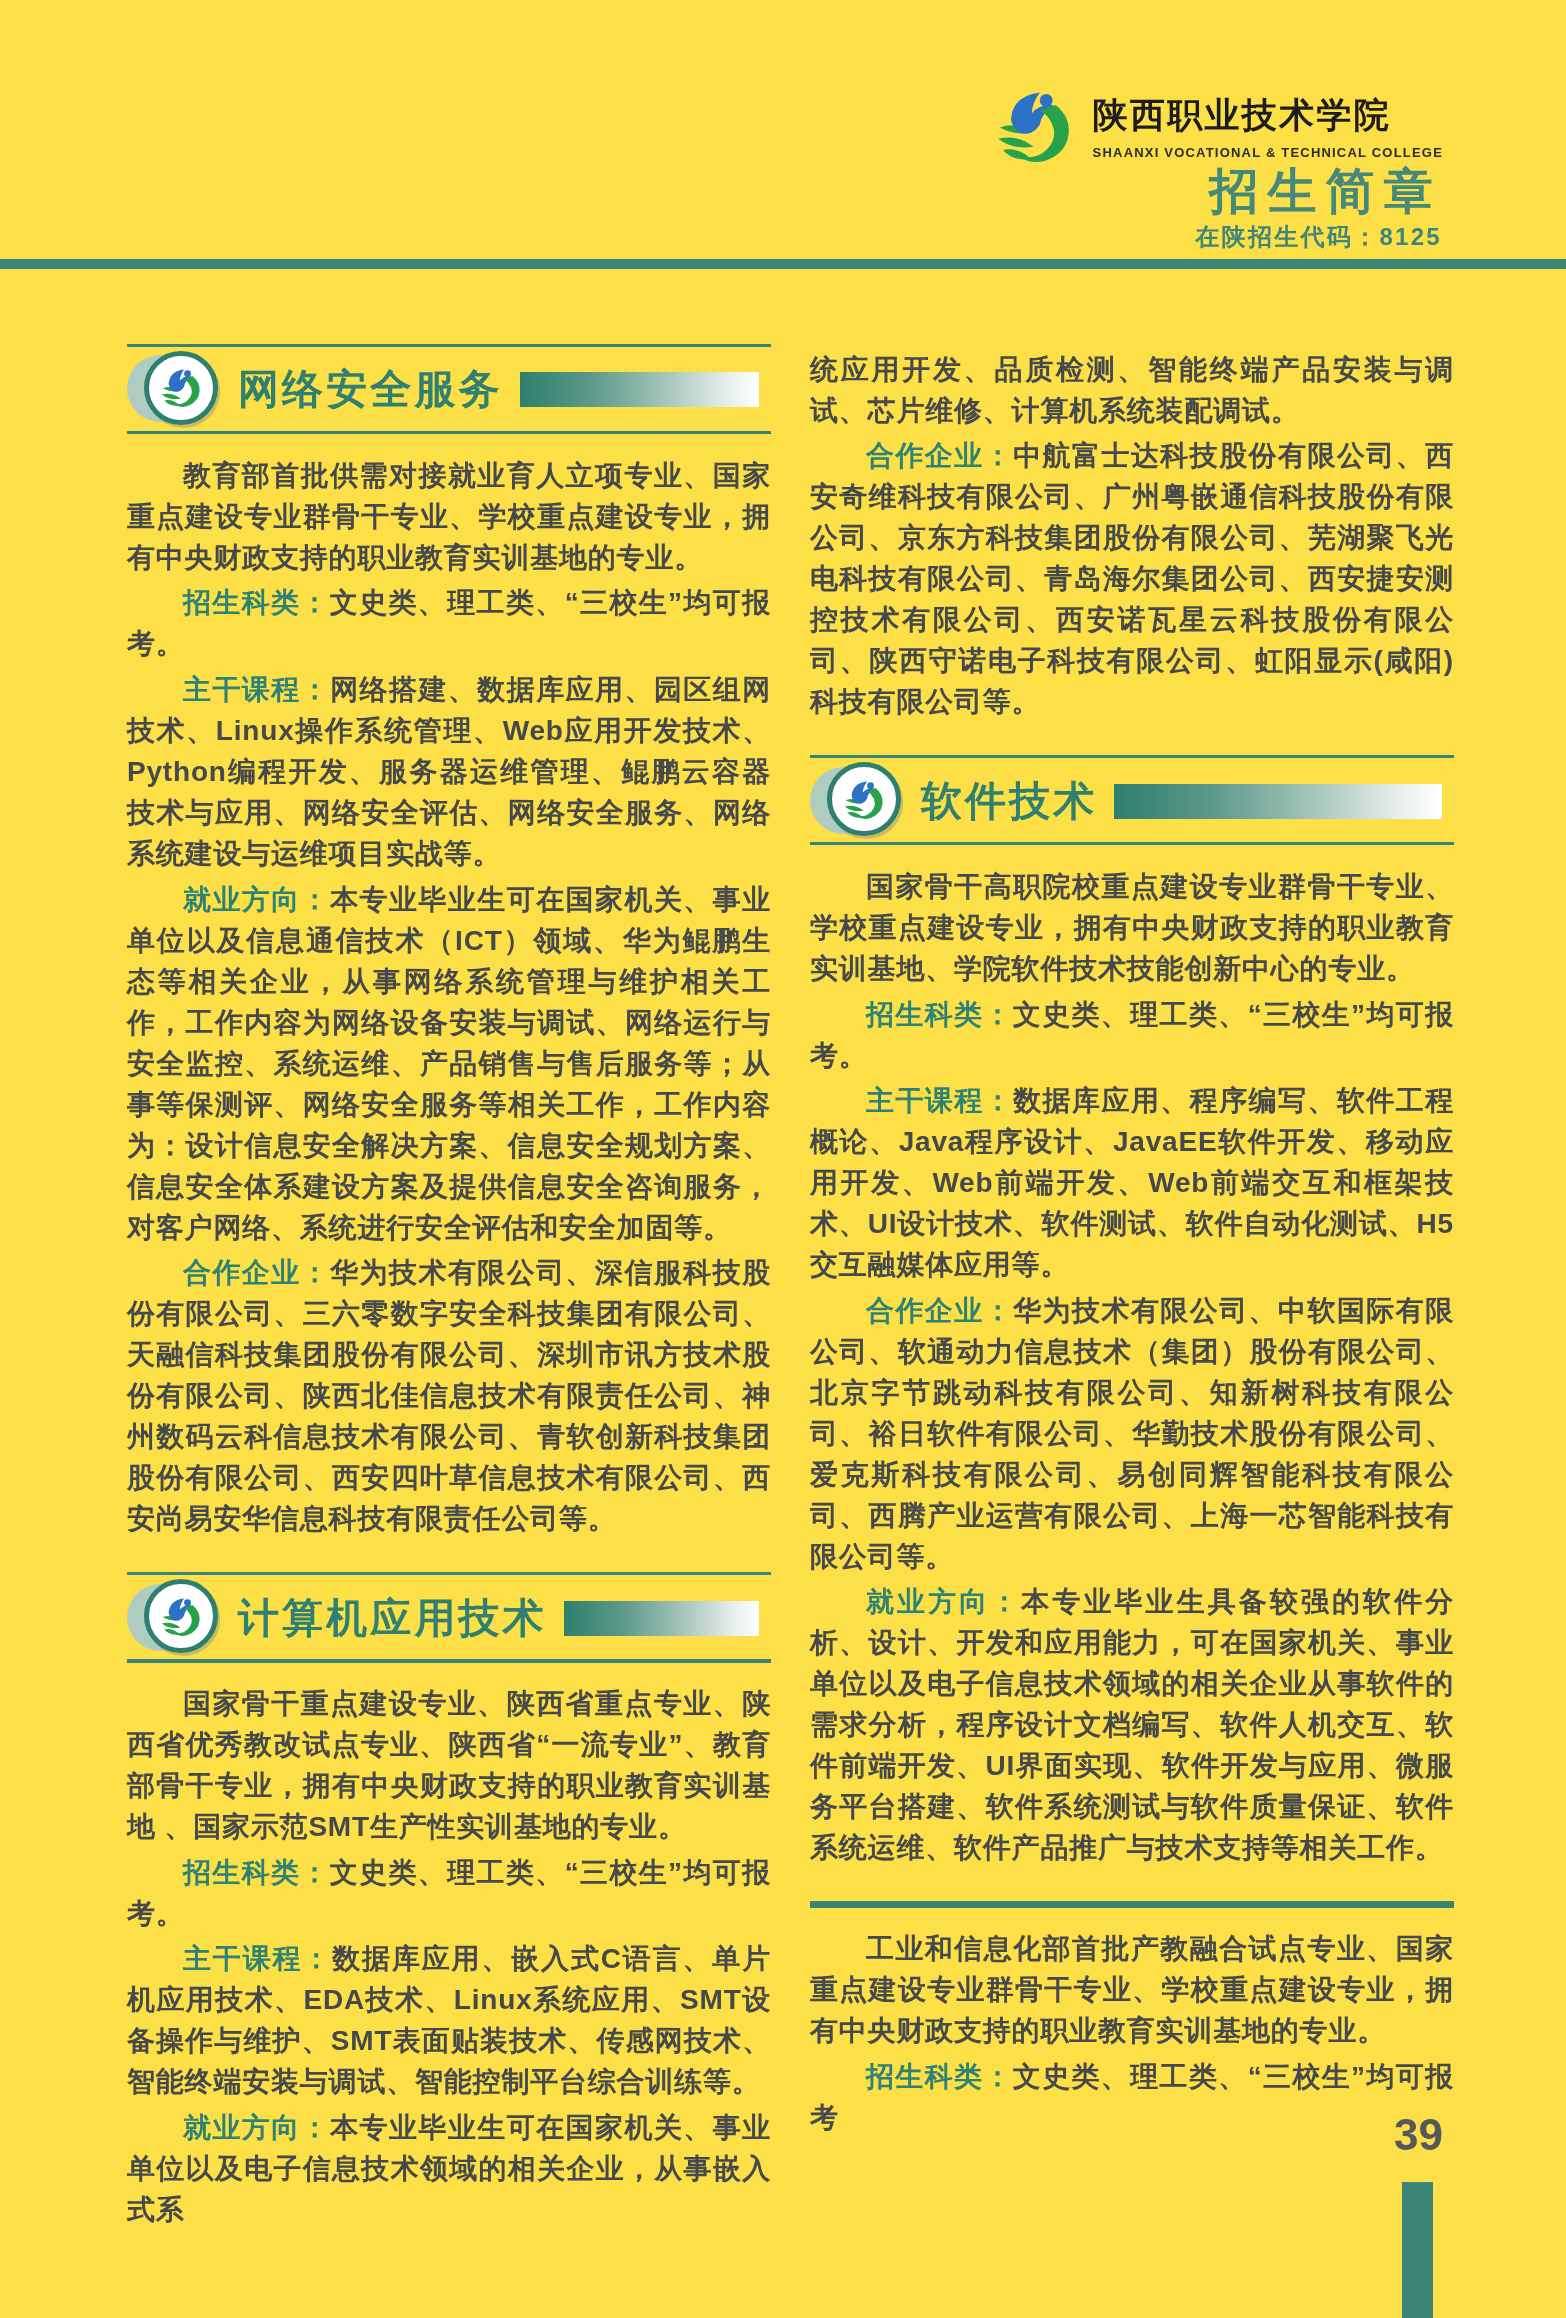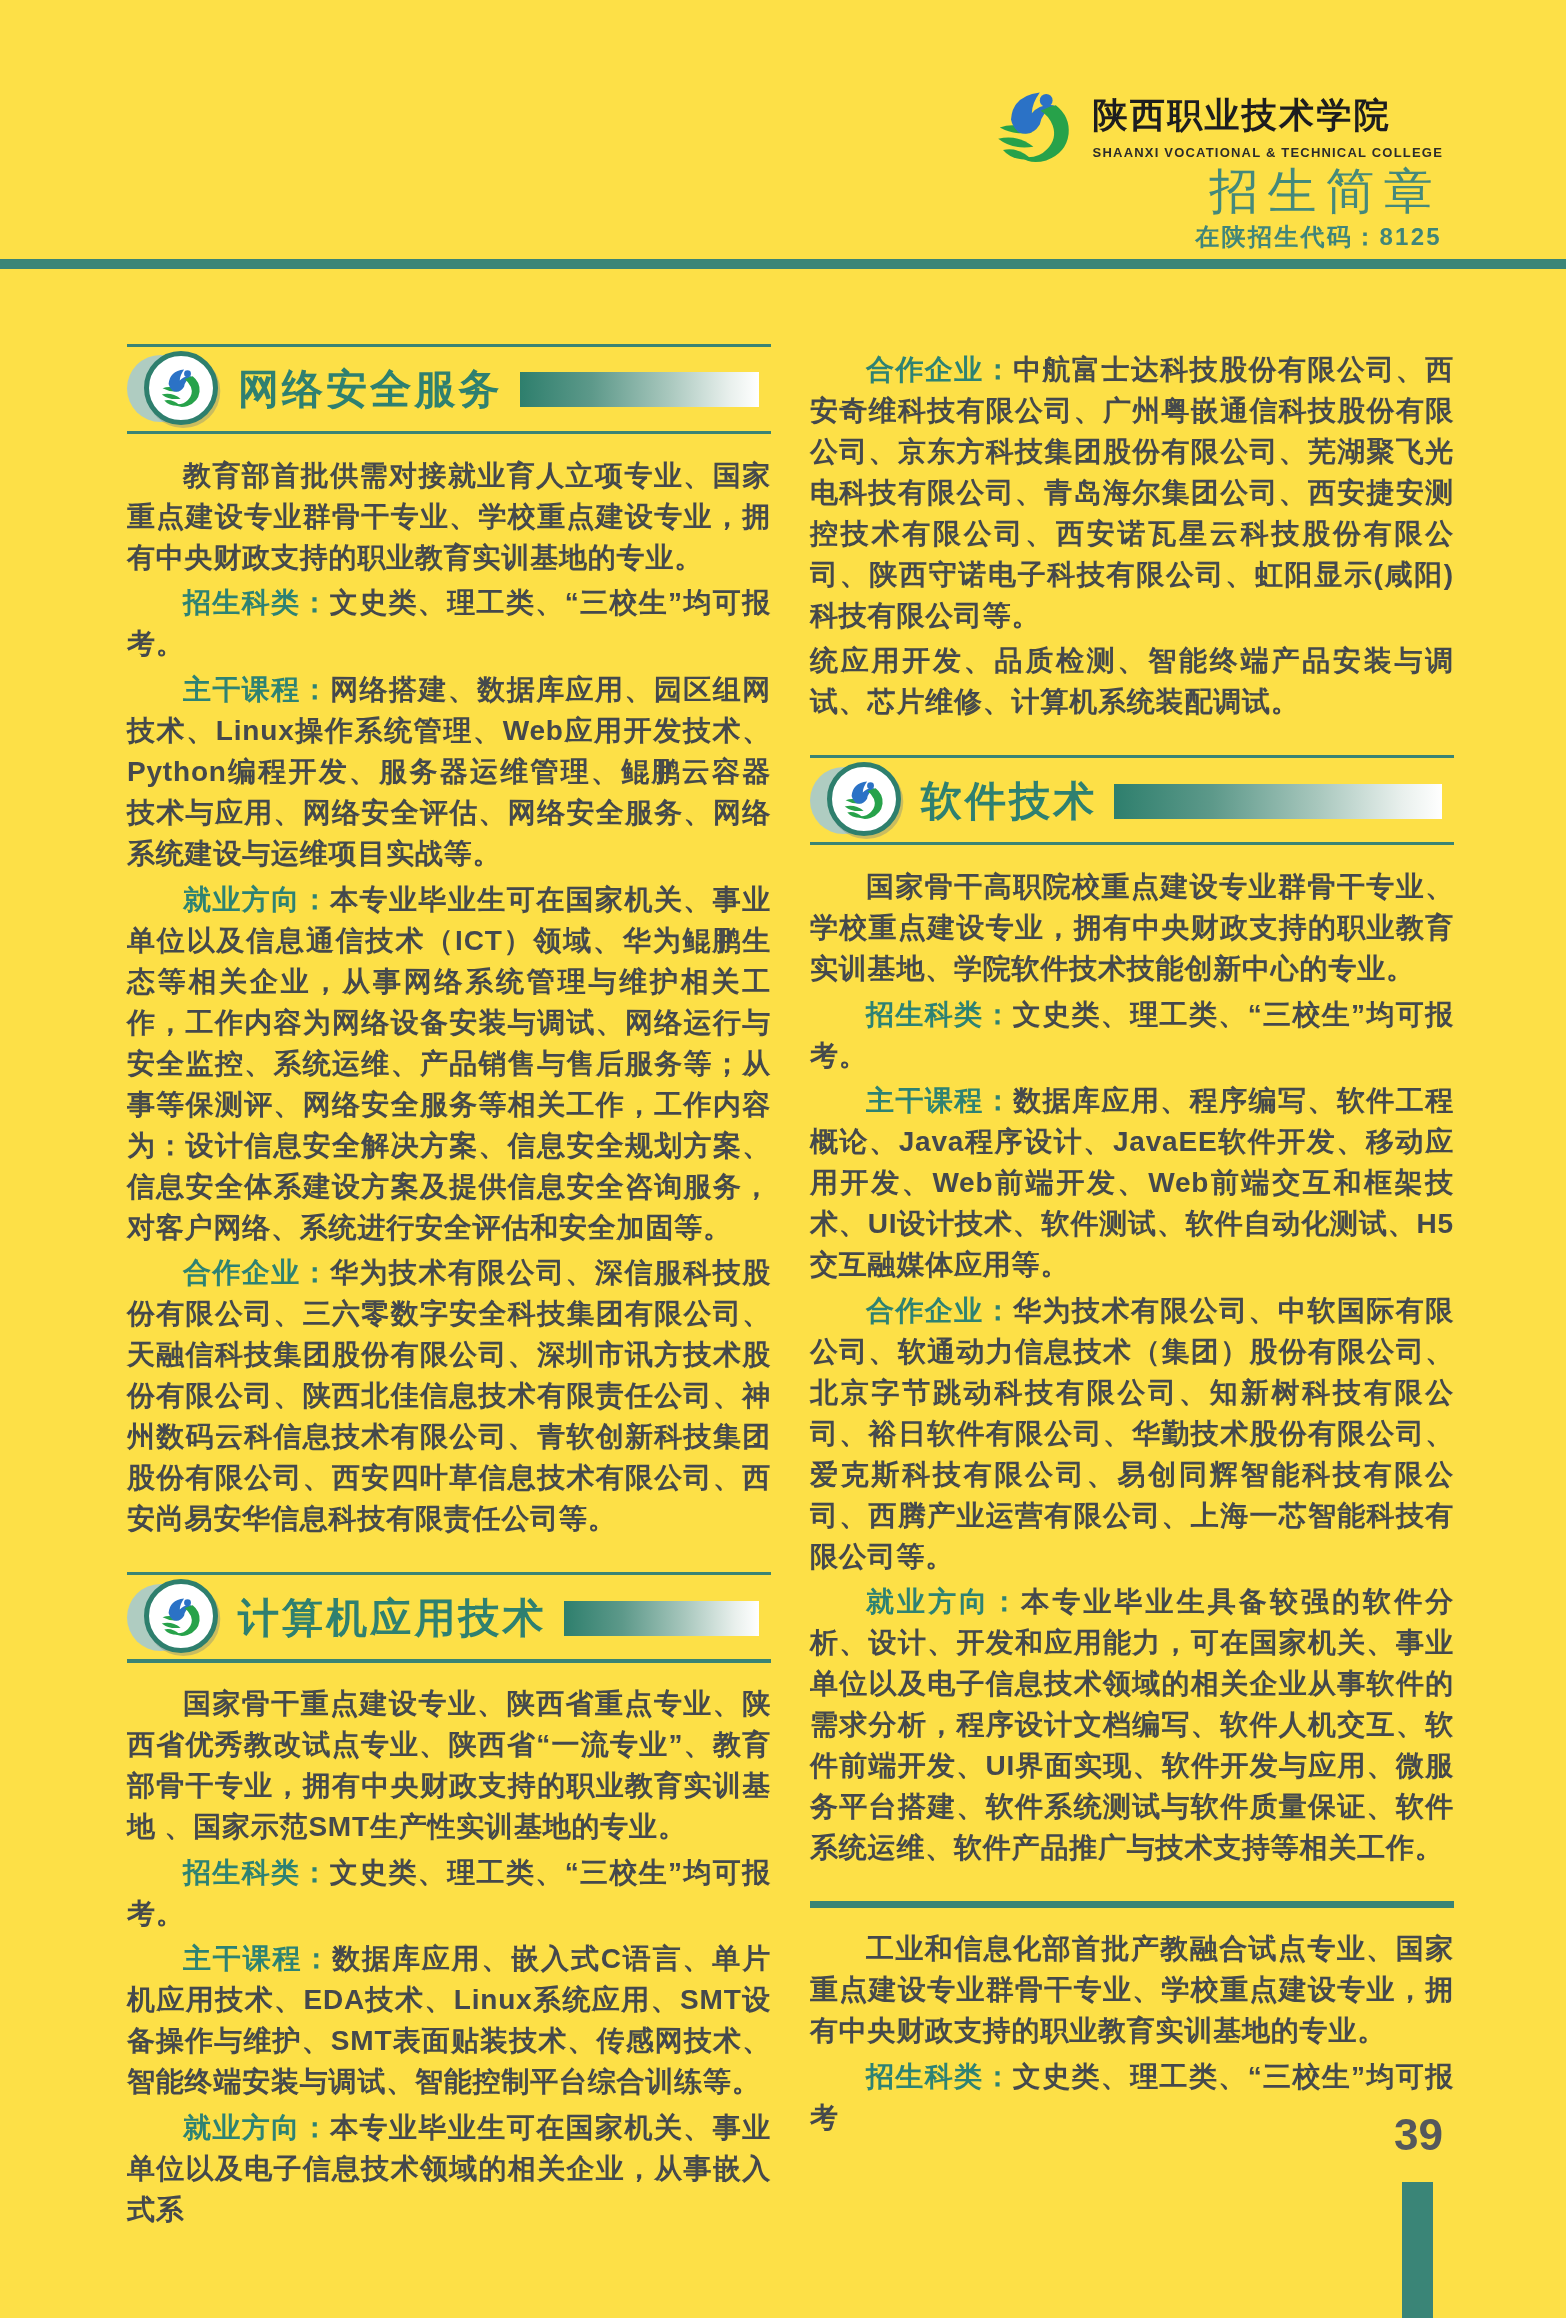--- a/index.html
+++ b/index.html
@@ -4,21 +4,21 @@
 <style>
   html,body{margin:0;padding:0;background:#e8e8e8;}
   .page{position:relative;width:1566px;height:2319px;background:#fde047;overflow:hidden;
         font-family:"Liberation Sans","DejaVu Sans",sans-serif;}
   
   .brand{position:absolute;top:86px;right:123px;display:flex;align-items:center;gap:12.3px;}
   .brand-logo{width:90px;height:80px;flex:0 0 auto;}
   .brand-text{display:flex;flex-direction:column;}
   .college-name{font-size:35px;font-weight:700;color:#1d1d1f;letter-spacing:2.3px;white-space:nowrap;}
   .college-en{font-size:13px;font-weight:600;color:#2b2b2b;letter-spacing:1.2px;margin-top:5.4px;white-space:nowrap;}
-  .brochure-title{position:absolute;top:159px;right:124px;font-size:49px;font-weight:400;
+  .brochure-title{position:absolute;top:159px;right:124px;font-size:49px;font-weight:700;
                   color:#45897B;letter-spacing:9.2px;white-space:nowrap;}
   .admission-code{position:absolute;top:221px;right:124px;font-size:24px;font-weight:700;
                   color:#40857A;letter-spacing:2.3px;white-space:nowrap;}
   .top-divider{position:absolute;top:259px;left:0;width:1566px;height:10px;background:#3A8577;}
   
   .col{position:absolute;top:344px;width:644px;}
   .col-left{left:127px;}
   .col-right{left:810px;}
   
   .section{margin-top:33px;}
@@ -122,22 +122,22 @@
         <p class="body-p"><span class="lbl">招生科类：</span><span>文史类、理工类、“三校生”均可报考。</span></p>
         <p class="body-p"><span class="lbl">主干课程：</span><span>数据库应用、嵌入式C语言、单片机应用技术、EDA技术、Linux系统应用、SMT设备操作与维护、SMT表面贴装技术、传感网技术、智能终端安装与调试、智能控制平台综合训练等。</span></p>
         <p class="body-p"><span class="lbl">就业方向：</span><span>本专业毕业生可在国家机关、事业单位以及电子信息技术领域的相关企业，从事嵌入式系</span></p>
       </div>
     </div>
 
   </div>
 
   <div class="col col-right">
 
+    <p class="body-p cont"><span>统应用开发、品质检测、智能终端产品安装与调试、芯片维修、计算机系统装配调试。</span></p>
     <p class="body-p"><span class="lbl">合作企业：</span><span>中航富士达科技股份有限公司、西安奇维科技有限公司、广州粤嵌通信科技股份有限公司、京东方科技集团股份有限公司、芜湖聚飞光电科技有限公司、青岛海尔集团公司、西安捷安测控技术有限公司、西安诺瓦星云科技股份有限公司、陕西守诺电子科技有限公司、虹阳显示(咸阳)科技有限公司等。</span></p>
-    <p class="body-p cont"><span>统应用开发、品质检测、智能终端产品安装与调试、芯片维修、计算机系统装配调试。</span></p>
 
     <div class="section">
       <div class="rule"></div>
       <div class="head-row">
         <span class="badge">
           <i class="badge-back"></i>
           <i class="badge-disc">
               <svg viewBox="0 0 100 100">
                 <use href="#bird"></use>
               </svg>

